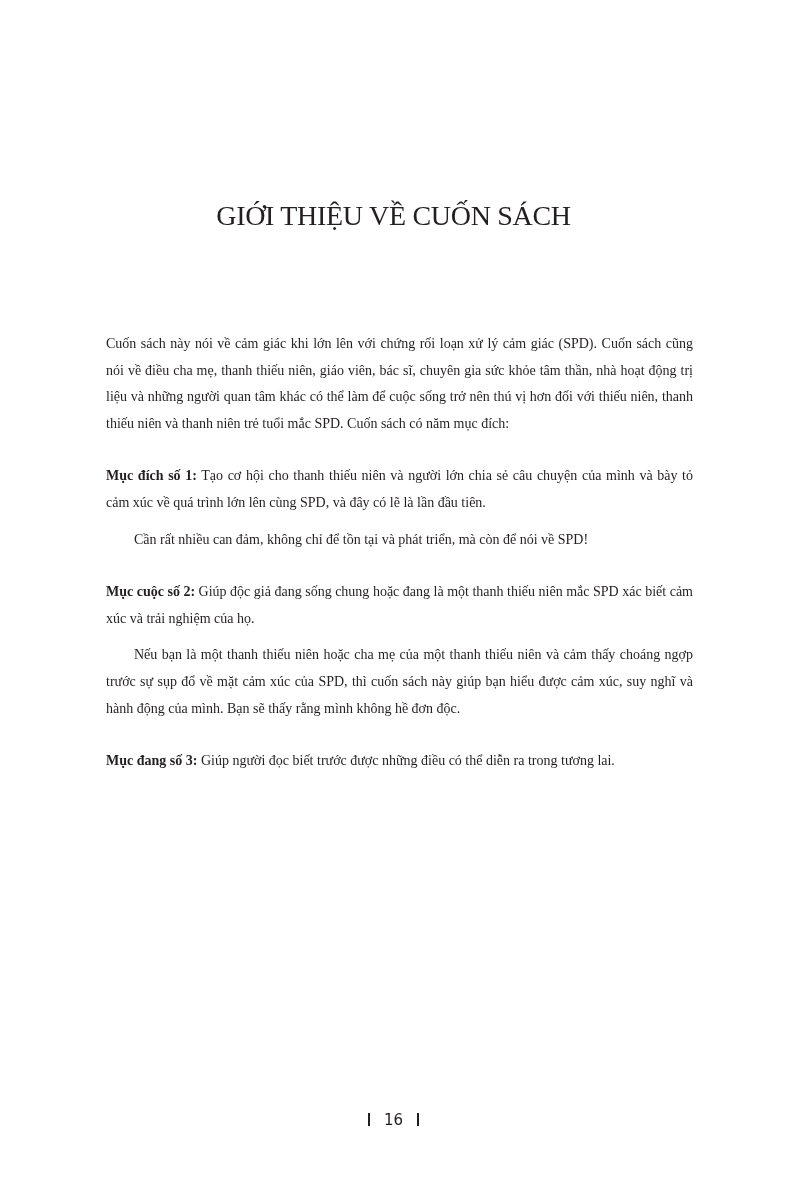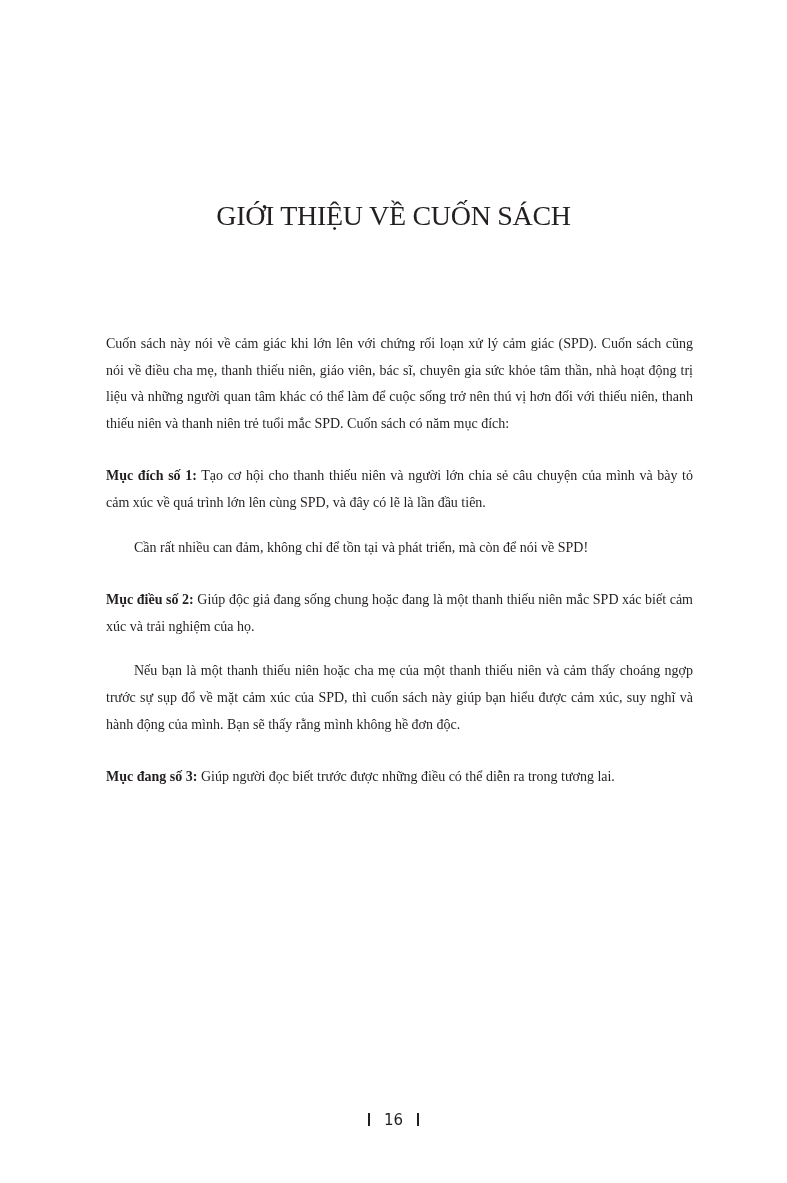--- a/index.html
+++ b/index.html
@@ -37,21 +37,21 @@
       font-size: 14px;
       line-height: 26.6px;
       color: #231f20;
     }
     .para {
       margin: 0;
       text-align: justify;
       text-align-last: left;
     }
     .para.gap-lg { margin-top: 26px; }
-    .para.gap-sm { margin-top: 18px; }
+    .para.gap-sm { margin-top: 10px; }
     .para.indent { text-indent: 28px; }
     .lead {
       font-weight: bold;
     }
     .page-number {
       position: absolute;
       left: 0;
       width: 787px;
       top: 1110px;
       text-align: center;
@@ -81,21 +81,21 @@
 
   <p class="para gap-lg">
     <span class="lead">Mục đích số 1:</span><span> Tạo cơ hội cho thanh thiếu niên và người lớn chia sẻ câu chuyện của mình và bày tỏ cảm xúc về quá trình lớn lên cùng SPD, và đây có lẽ là lần đầu tiên.</span>
   </p>
 
   <p class="para gap-sm indent">
     <span>Cần rất nhiều can đảm, không chỉ để tồn tại và phát triển, mà còn để nói về SPD!</span>
   </p>
 
   <p class="para gap-lg">
-    <span class="lead">Mục điều số 2:</span><span> Giúp độc giả đang sống chung hoặc đang là một thanh thiếu niên mắc SPD xác biết cảm xúc và trải nghiệm của họ.</span>
+    <span class="lead">Mục cuộc số 2:</span><span> Giúp độc giả đang sống chung hoặc đang là một thanh thiếu niên mắc SPD xác biết cảm xúc và trải nghiệm của họ.</span>
   </p>
 
   <p class="para gap-sm indent">
     <span>Nếu bạn là một thanh thiếu niên hoặc cha mẹ của một thanh thiếu niên và cảm thấy choáng ngợp trước sự sụp đổ về mặt cảm xúc của SPD, thì cuốn sách này giúp bạn hiểu được cảm xúc, suy nghĩ và hành động của mình. Bạn sẽ thấy rằng mình không hề đơn độc.</span>
   </p>
 
   <p class="para gap-lg">
     <span class="lead">Mục đang số 3:</span><span> Giúp người đọc biết trước được những điều có thể diễn ra trong tương lai.</span>
   </p>
 

